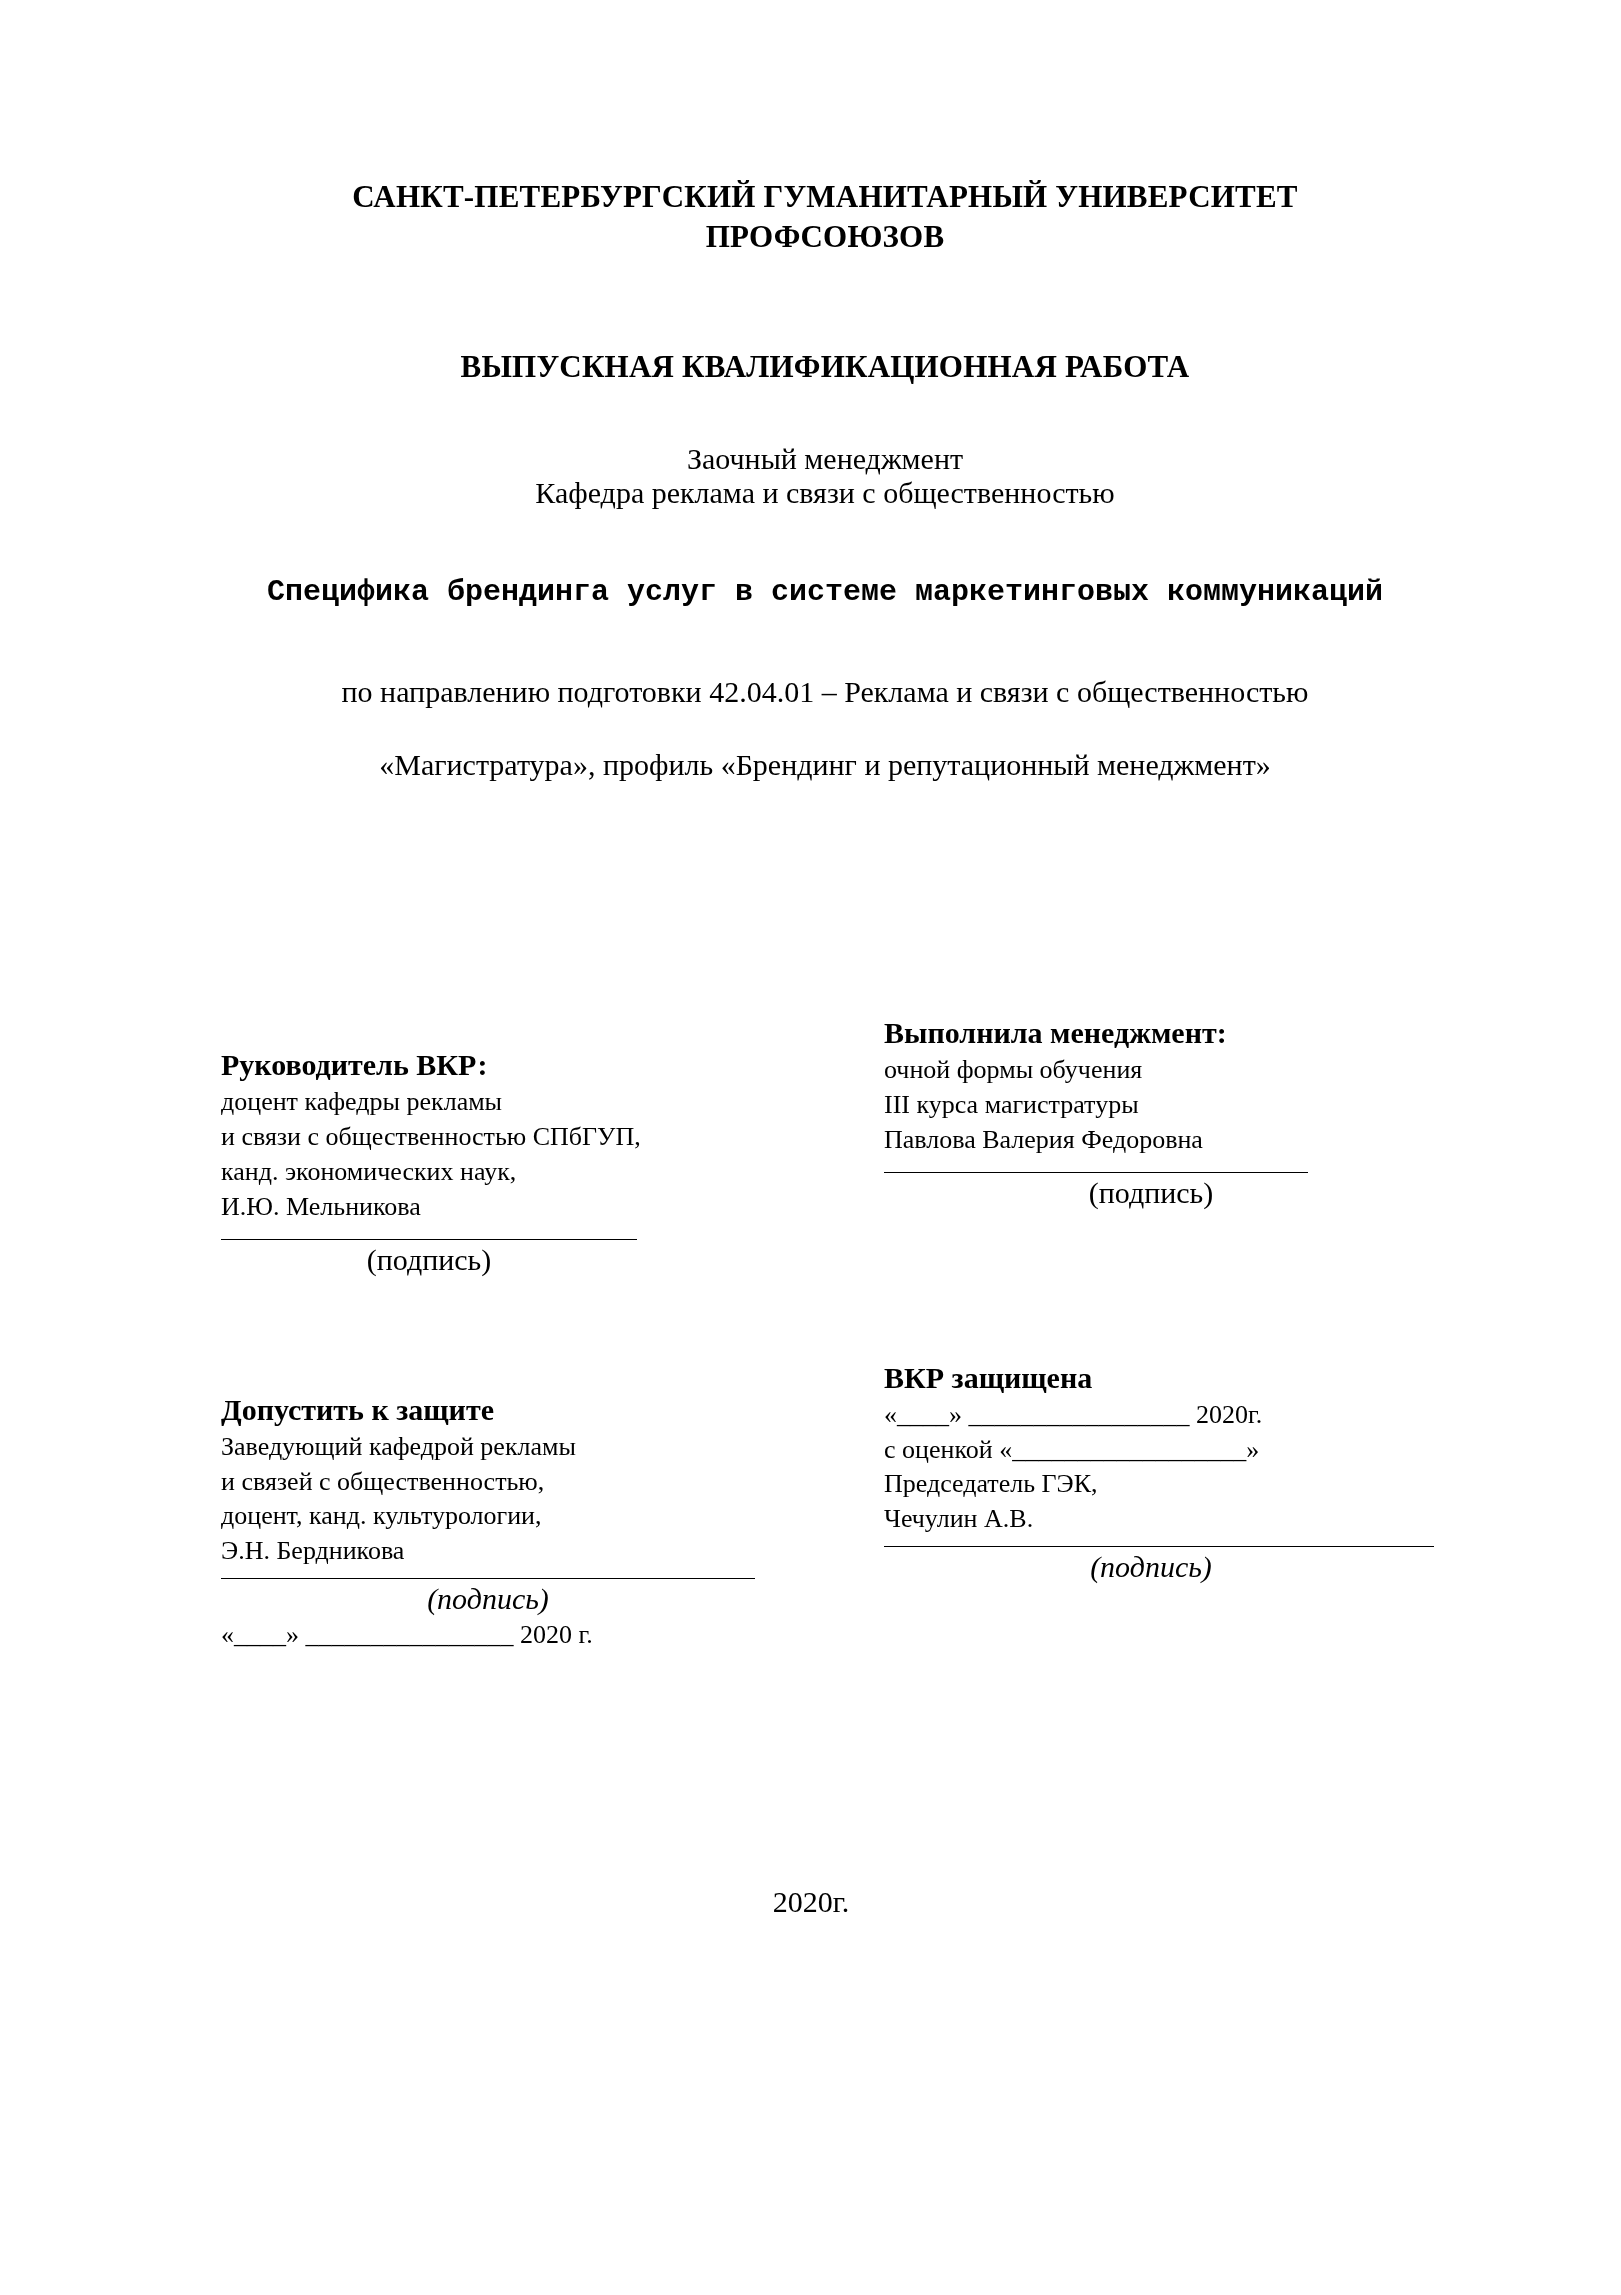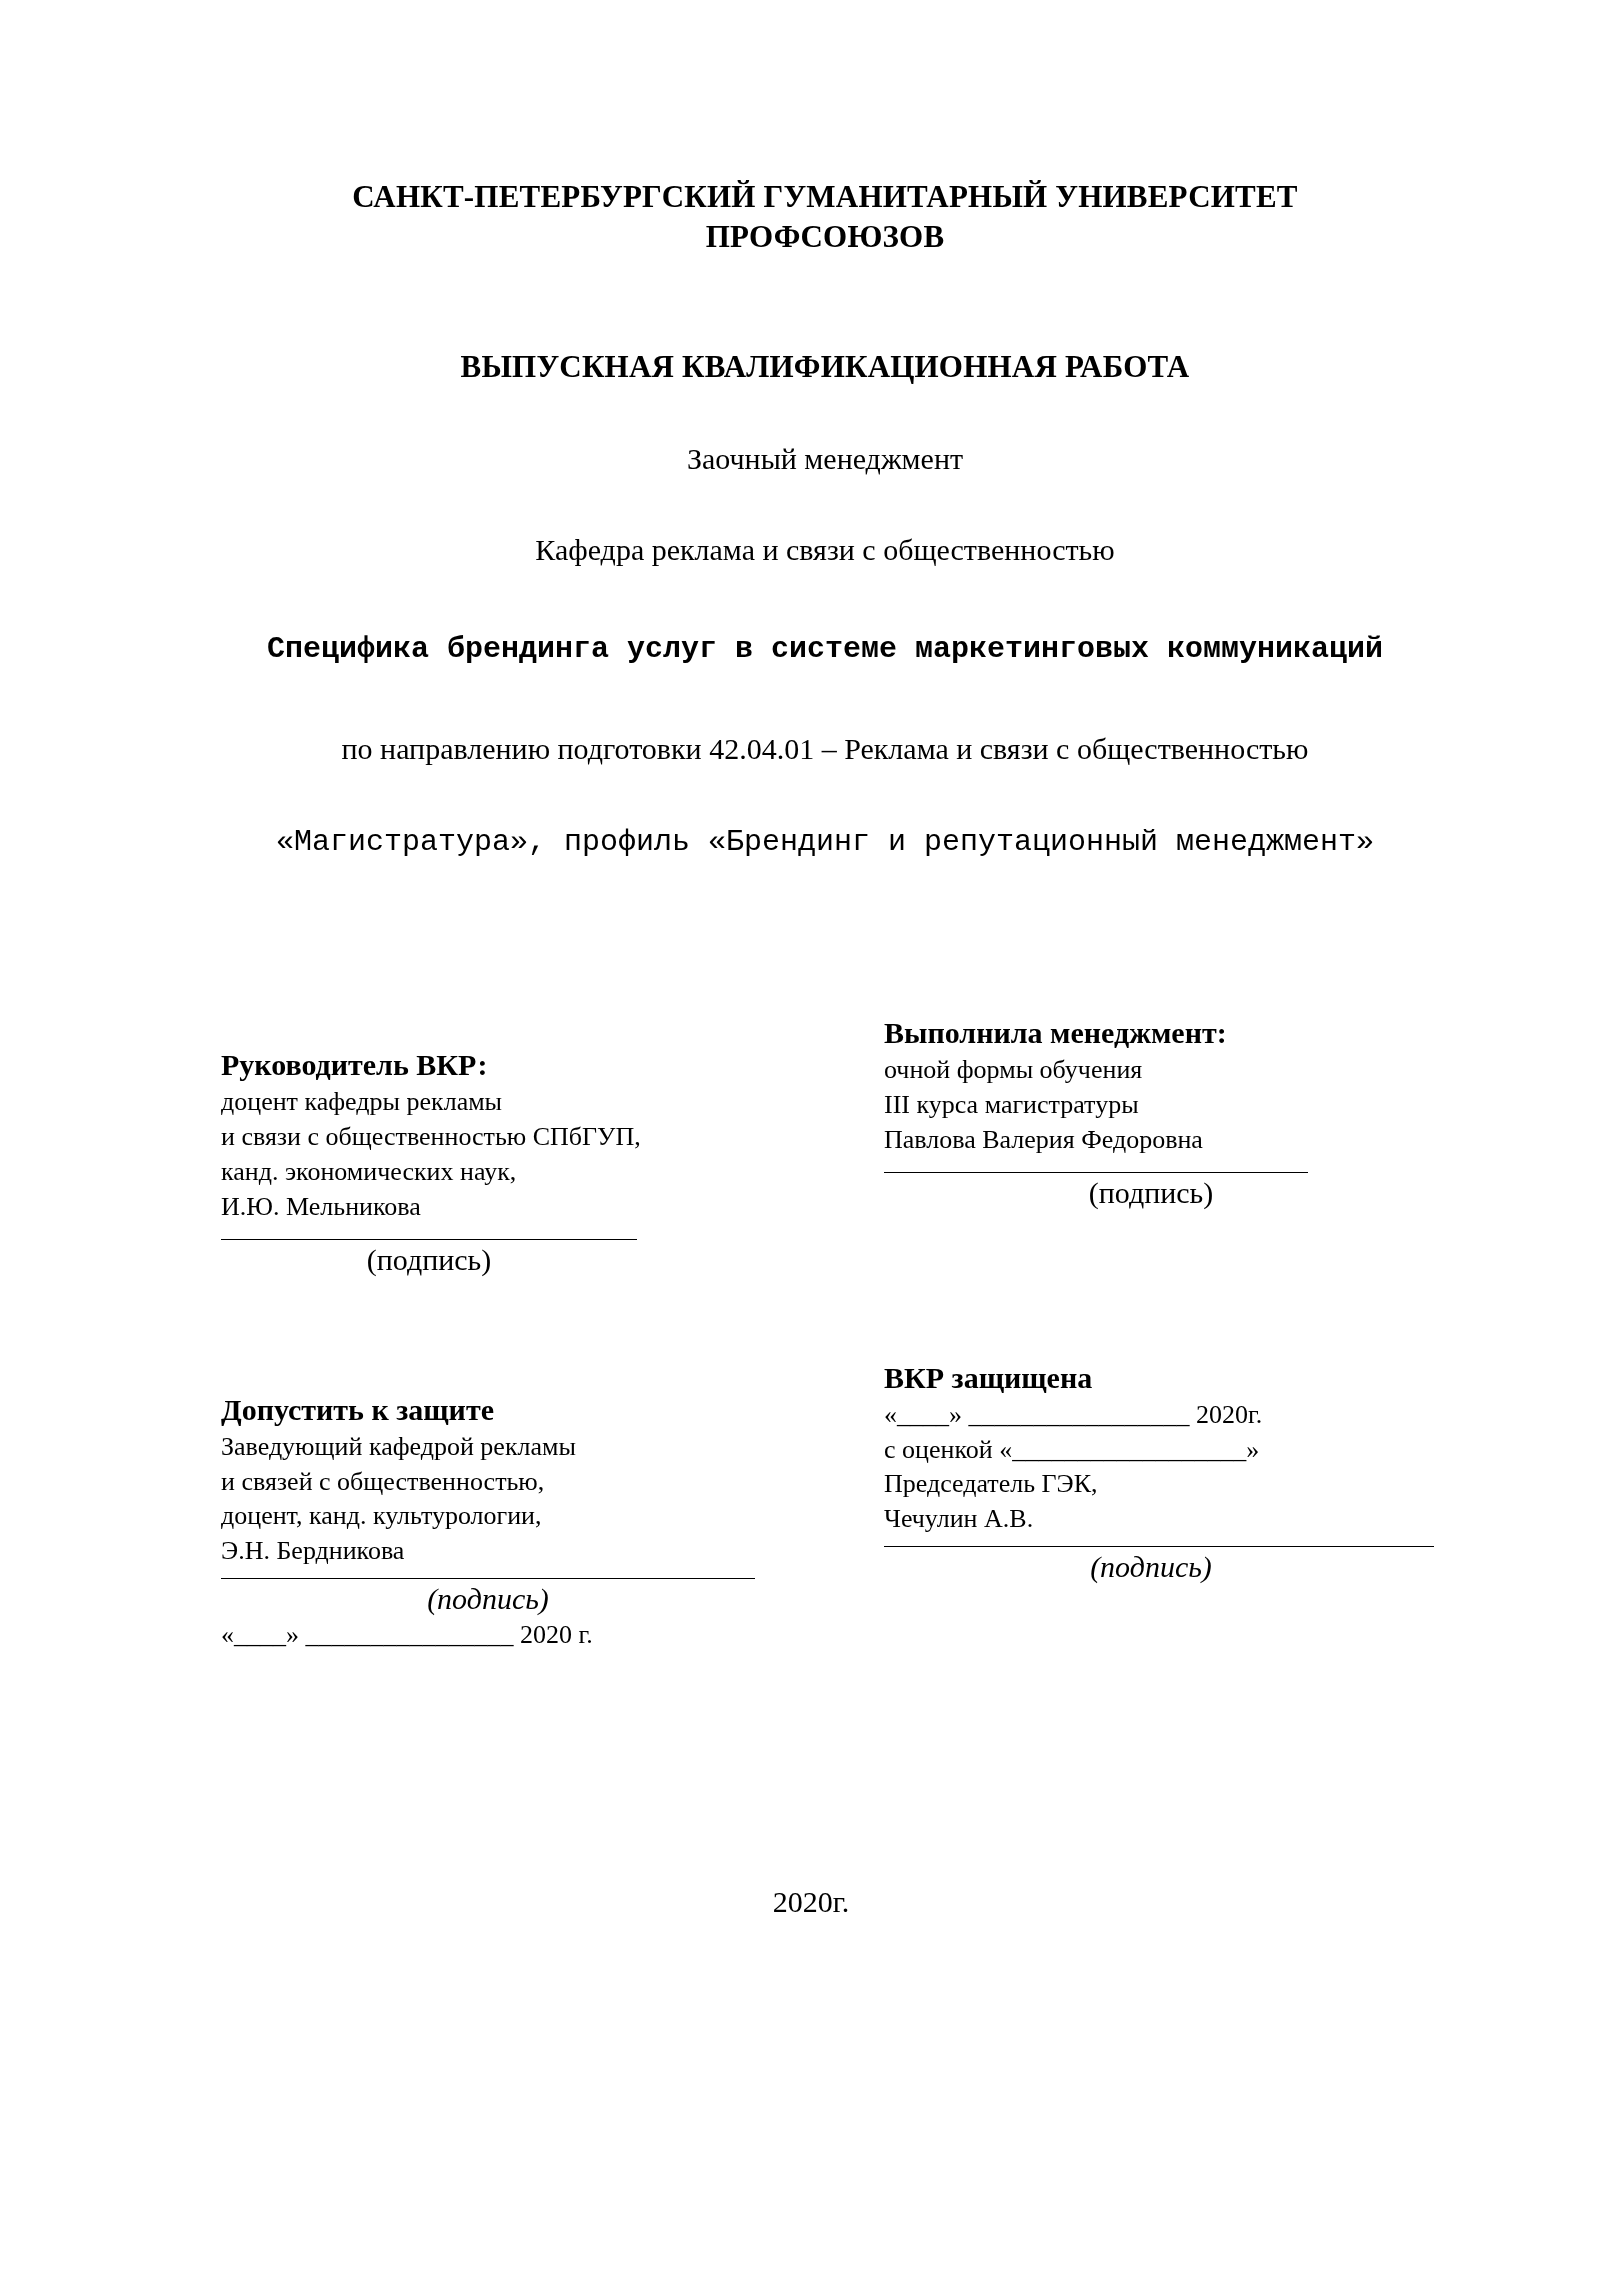--- a/index.html
+++ b/index.html
@@ -49,43 +49,41 @@
 
   .faculty {
     text-align: center;
     font-size: 30px;
     margin-top: 57px;
   }
 
   .department {
     text-align: center;
     font-size: 30px;
-    margin-top: 57px;
   }
 
   .work-title {
     text-align: center;
     font-size: 30px;
     font-weight: bold;
     margin-top: 63px;
     line-height: 1.3;
     font-family: Liberation Mono, monospace;
   }
 
   .direction {
     text-align: center;
     font-size: 30px;
     margin-top: 63px;
   }
 
   .profile {
     text-align: center;
     font-size: 30px;
-    margin-top: 59px;
-    font-family: Liberation Mono, monospace;
+    margin-top: 39px;
   }
 
   
   .sig-grid {
     position: absolute;
     left: 221px;
     top: 1013px;
     width: 1201px;
   }
 

